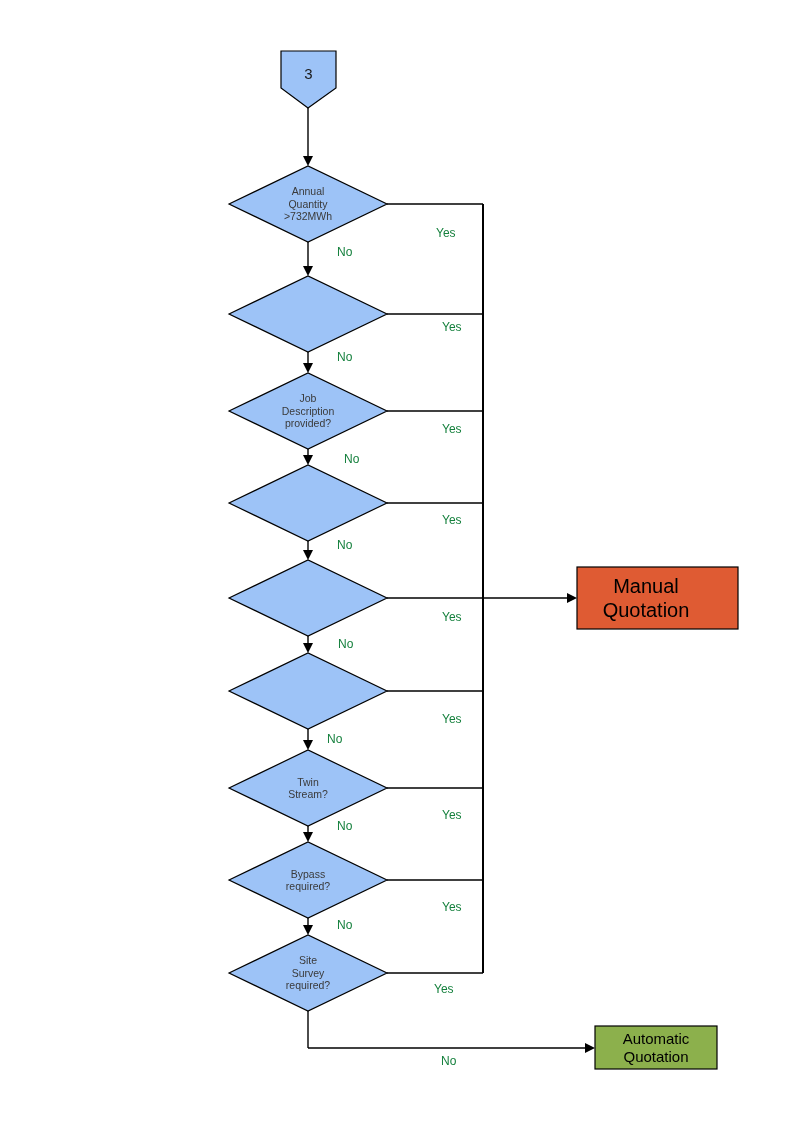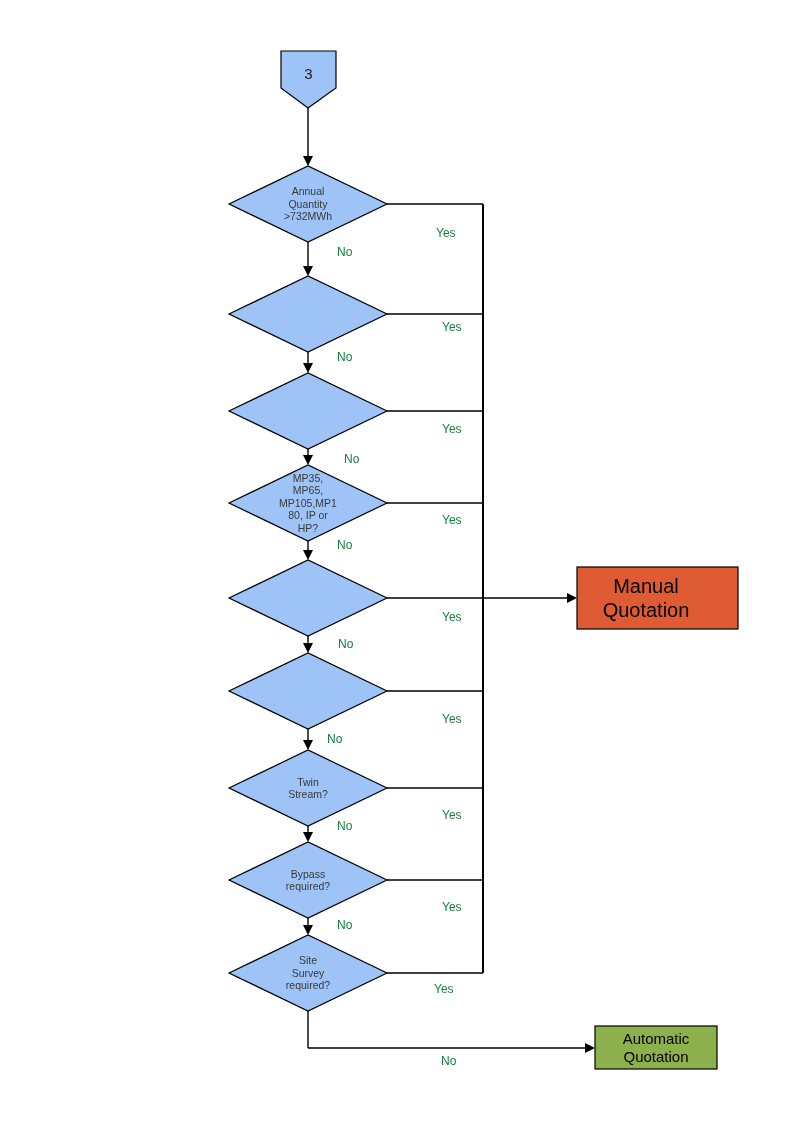--- a/index.html
+++ b/index.html
@@ -93,25 +93,23 @@
 
     <rect class="node" x="577" y="567" width="161" height="62" fill="#df5b33"></rect>
     <rect class="node" x="595" y="1026" width="122" height="43" fill="#8cb04c"></rect>
   </svg>
 
   <div class="lbl conn-label" style="left:281px; top:53px; width:55px; height:40px;">3</div>
 
   <div class="lbl dlabel" style="left:248px; top:166px;">Annual
 Quantity
 &gt;732MWh</div>
-  <div class="lbl dlabel" style="left:248px; top:465px;">MP35,
-MP65,
-MP105,MP1
-80, IP or
-HP?</div>
+  <div class="lbl dlabel" style="left:248px; top:373px;">Job
+Description
+provided?</div>
   <div class="lbl dlabel" style="left:248px; top:750px;">Twin
 Stream?</div>
   <div class="lbl dlabel" style="left:248px; top:842px;">Bypass
 required?</div>
   <div class="lbl dlabel" style="left:248px; top:935px;">Site
 Survey
 required?</div>
 
   <div class="yn" style="left:436px; top:226px;">Yes</div>
   <div class="yn" style="left:442px; top:320px;">Yes</div>

